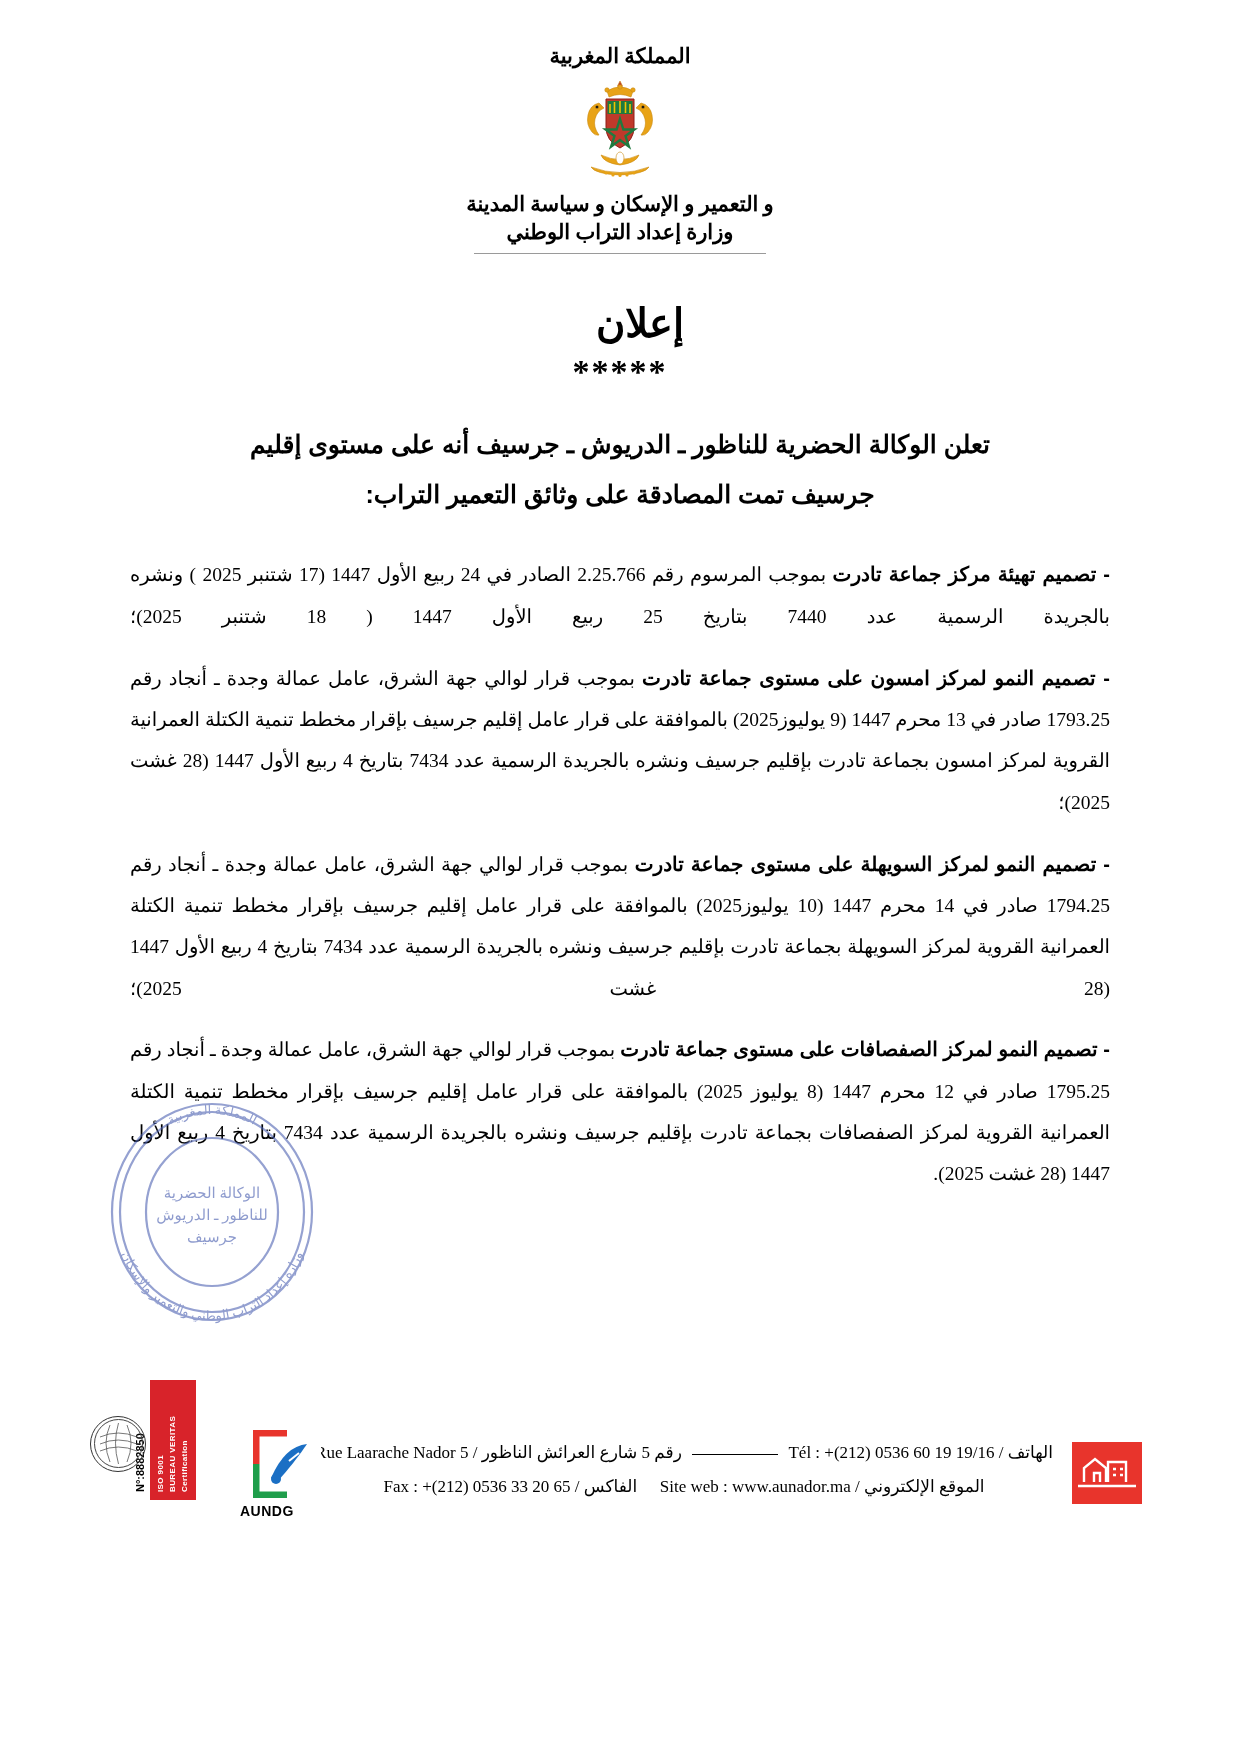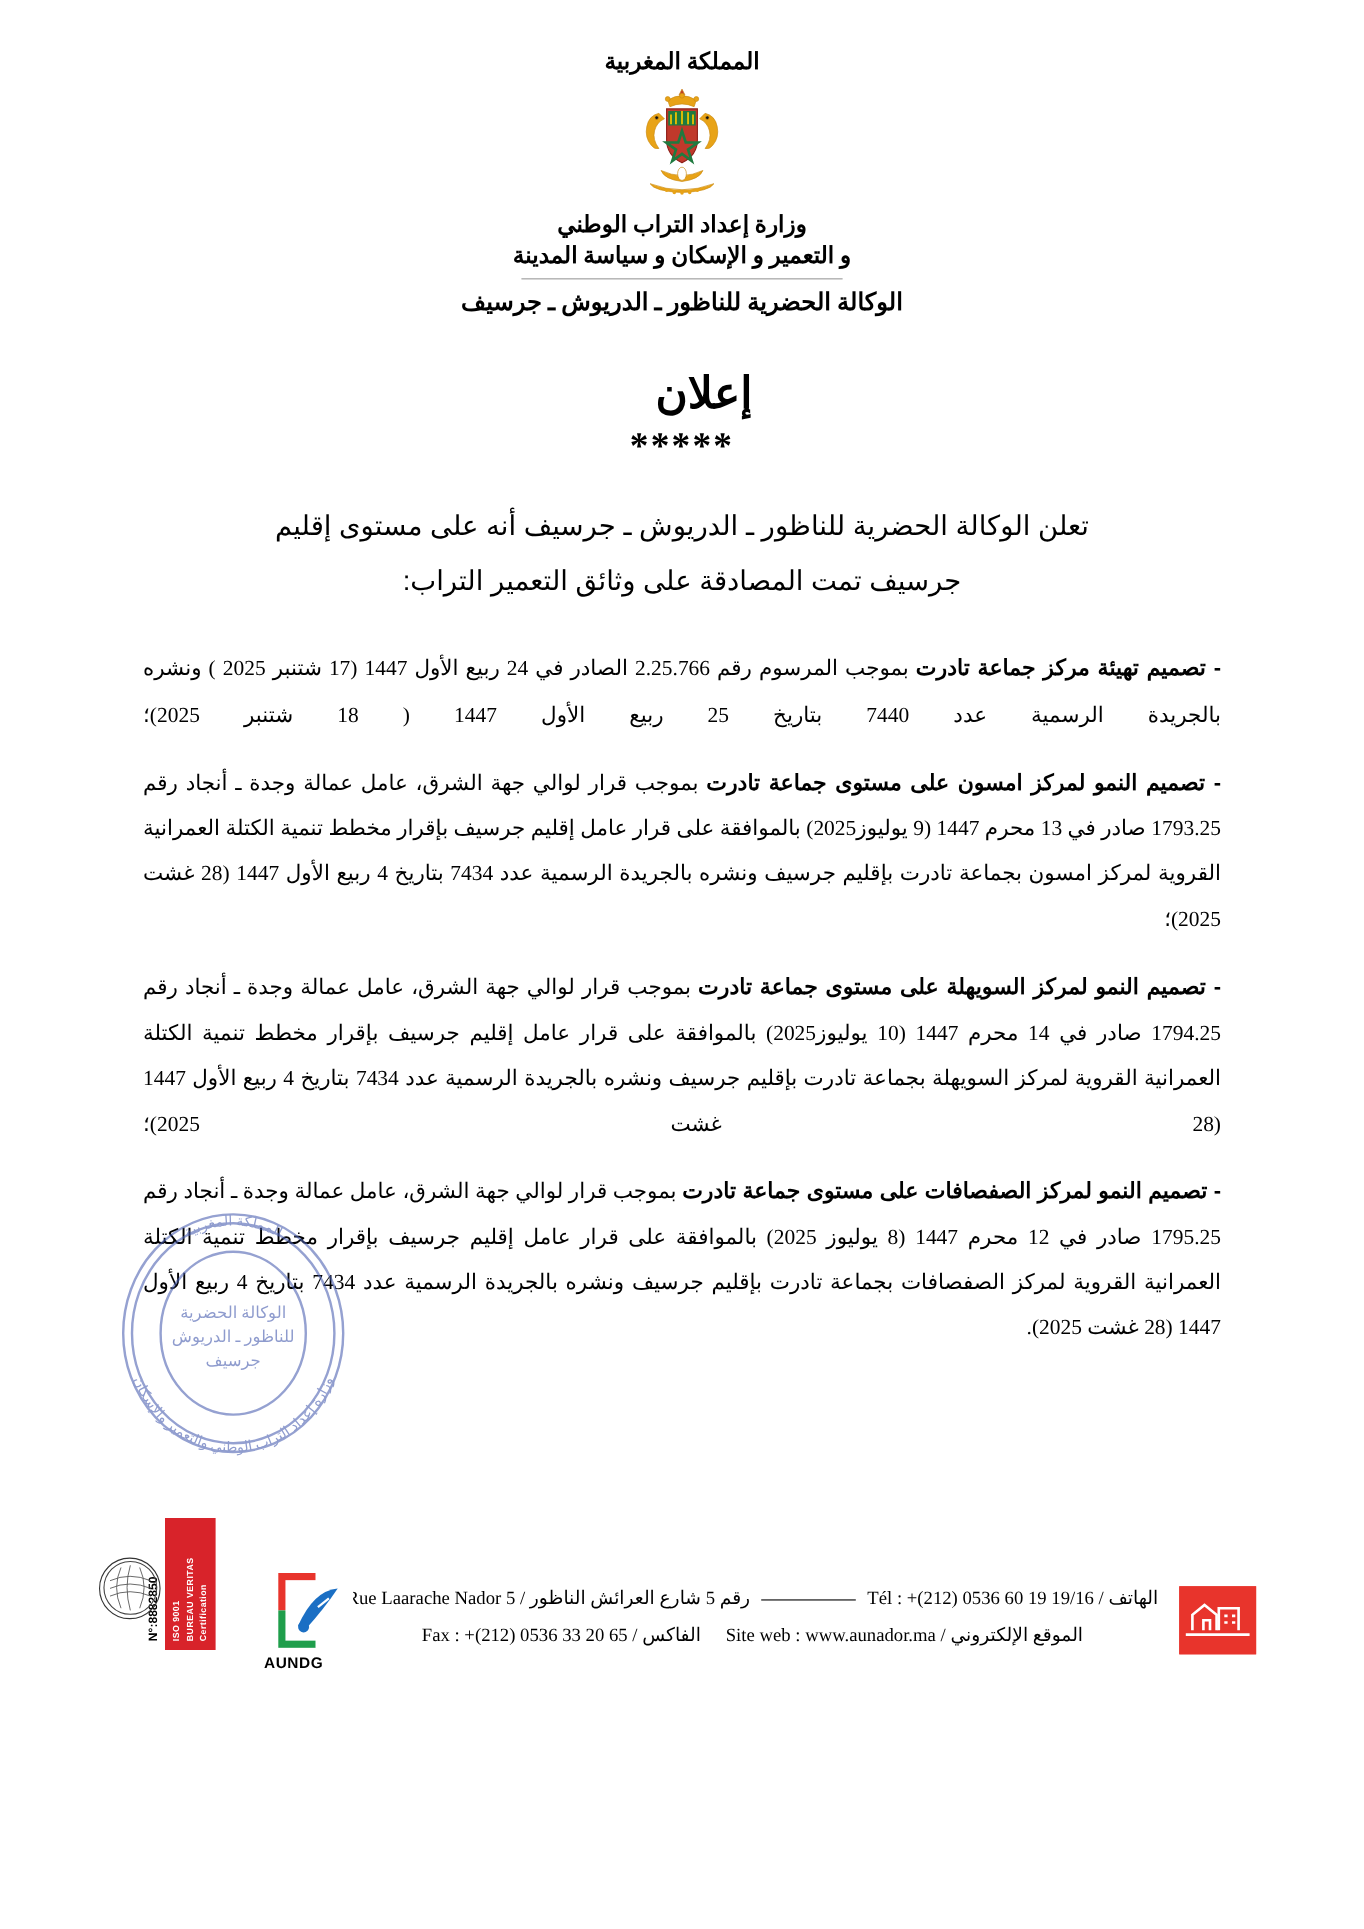--- a/index.html
+++ b/index.html
@@ -84,21 +84,21 @@
     margin-top: 6px;
     color: #000;
   }
 
   
   .intro {
     width: 930px;
     margin: 28px auto 0 auto;
     text-align: center;
     font-family: "Liberation Sans", sans-serif;
-    font-weight: normal;
+    font-weight: bold;
     font-size: 25px;
     line-height: 2.0;
     color: #000;
   }
 
   
   .body-block {
     width: 980px;
     margin: 34px auto 0 auto;
   }
@@ -287,27 +287,26 @@
       <g fill="#e8a317">
         <circle cx="45" cy="98" r="1.6"></circle>
           <circle cx="52" cy="100" r="1.6"></circle>
         <circle cx="59" cy="100.5" r="1.6"></circle>
           <circle cx="66" cy="100" r="1.6"></circle>
         <circle cx="73" cy="98" r="1.6"></circle>
       </g>
     </svg>
 
     <div class="ministry">
+      <div>و التعمير و الإسكان و سياسة المدينة</div>
       <div>وزارة إعداد التراب الوطني</div>
-      <div>و التعمير و الإسكان و سياسة المدينة</div>
     </div>
 
     <hr class="hr-thin">
 
-    <div class="agency">الوكالة الحضرية للناظور ـ الدريوش ـ جرسيف</div>
 
     <div class="doc-title">إعلان</div>
     <div class="stars">*****</div>
   </div>
 
   <div class="intro">
     <div>تعلن الوكالة الحضرية للناظور ـ الدريوش ـ جرسيف أنه على مستوى إقليم</div>
     <div>جرسيف تمت المصادقة على وثائق التعمير التراب:</div>
   </div>
 

